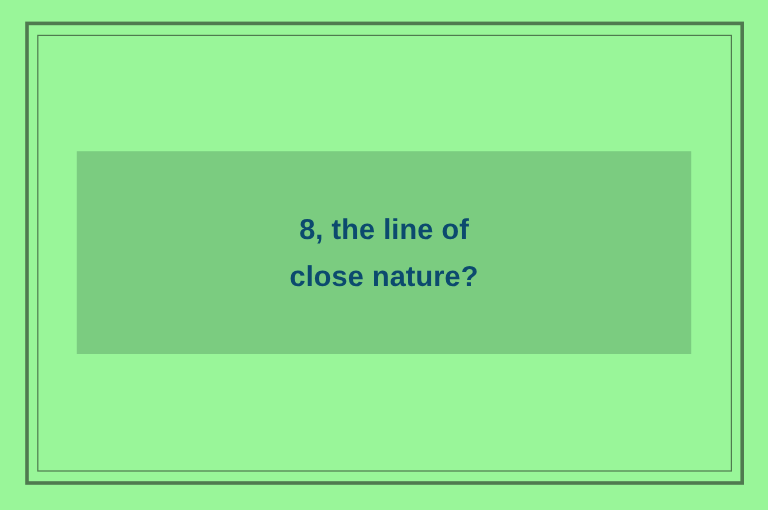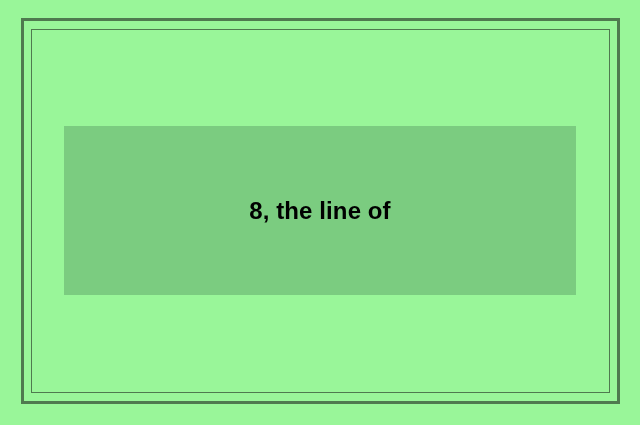--- a/index.html
+++ b/index.html
@@ -56,36 +56,37 @@
     height: 169px;
     background: #7bcc80;
     box-sizing: border-box;
     display: flex;
     flex-direction: column;
     align-items: center;
     justify-content: center;
   }
 
   .caption-line {
-    color: #000000;
+    color: #0c4a6e;
     font-size: 24px;
     font-weight: bold;
     line-height: 39px;
     letter-spacing: 0.1px;
     text-align: center;
     white-space: nowrap;
     font-family: "Liberation Sans", sans-serif;
   }
 </style>
 </head>
 <body>
 
 <div id="slide-canvas">
 
   <div id="outer-frame"></div>
 
   <div id="inner-frame"></div>
 
   <div id="caption-panel">
     <div class="caption-line">8, the line of</div>
+    <div class="caption-line">close nature?</div>
   </div>
 
 </div>
 
 </body></html>

